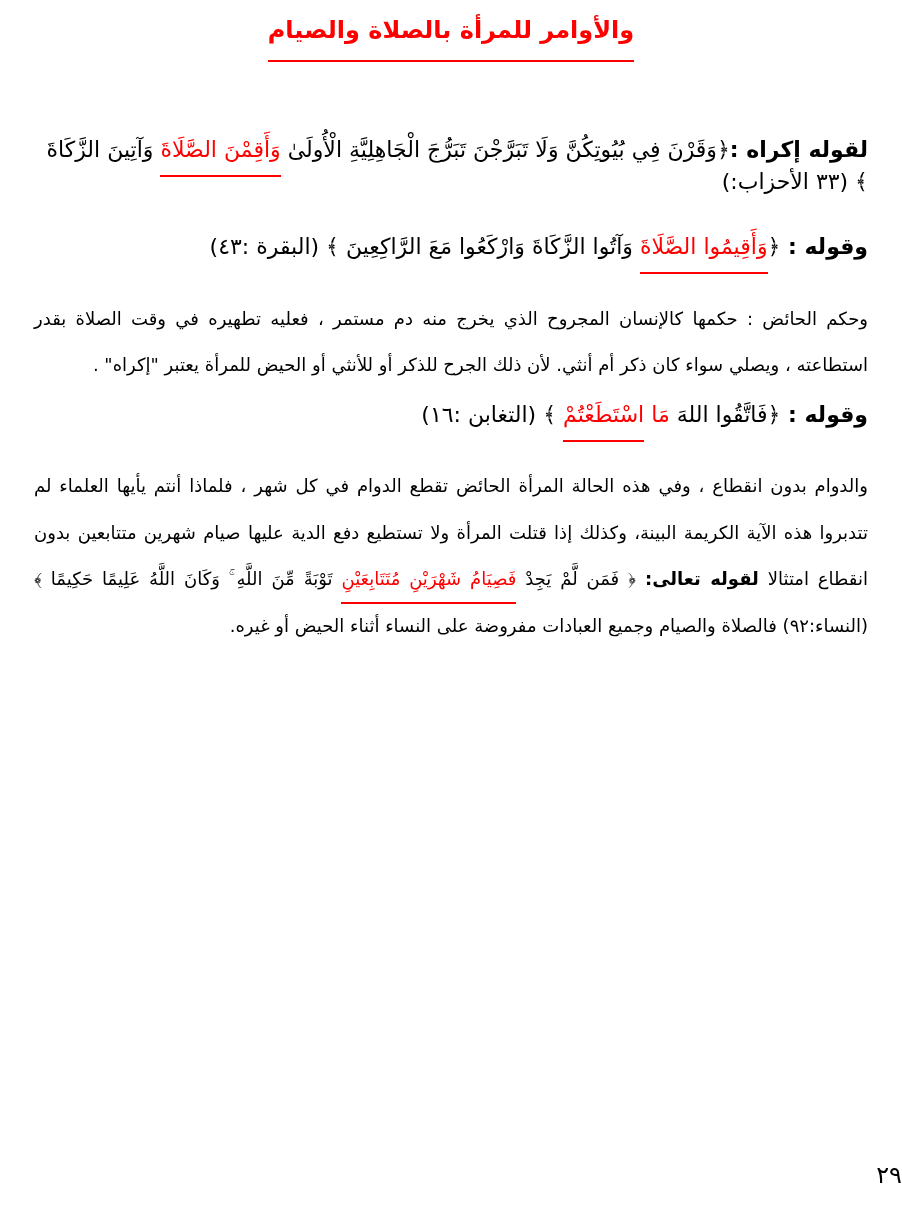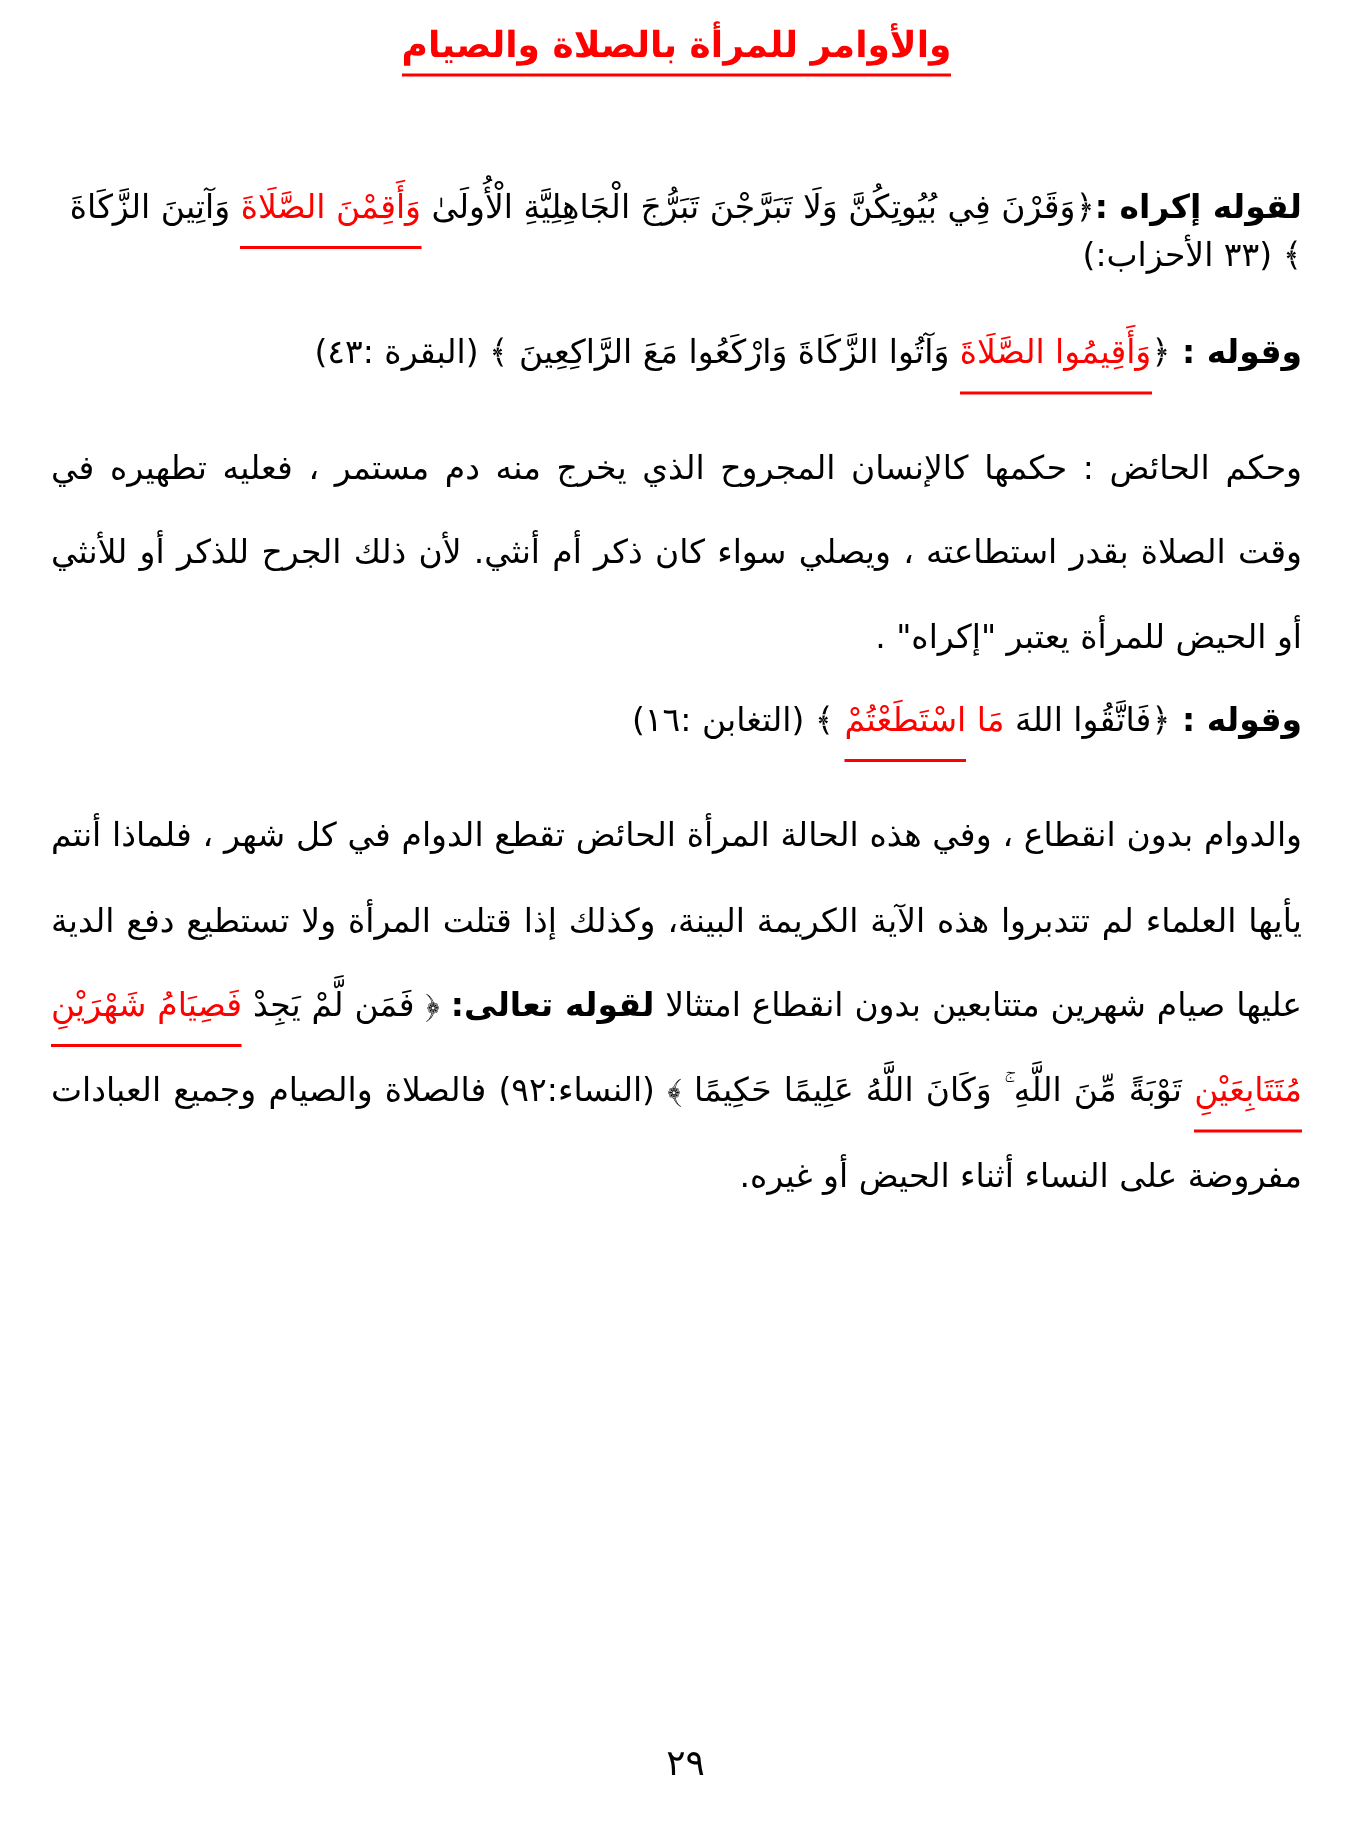--- a/index.html
+++ b/index.html
@@ -11,47 +11,46 @@
   .page{
     position:absolute;inset:0;background:#fff;
     padding:16px 34px 0 34px;box-sizing:border-box;
   }
   header.title-wrap{text-align:center;margin:0 0 72px 0;}
   .doc-title{
     display:inline-block;
     color:var(--red,#fe0000);
     font-size:24px;font-weight:bold;
     border-bottom:2px solid var(--red,#fe0000);
-    padding-bottom:5px;
+    padding-bottom:16px;
     letter-spacing:0;
   }
   #doc{direction:rtl;}
   #doc p{margin:0;}
   .verse{
     text-align:right;
     font-size:22px;
     line-height:1.45;
     margin-bottom:33px !important;
   }
   .para{
     text-align:justify;
     text-align-last:right;
-    font-size:22px;
+    font-size:18px;
     line-height:2.58;
     margin-bottom:10px !important;
   }
   .seg-bold{font-weight:bold;}
   .seg-red{color:var(--red,#fe0000);}
   .seg-underline{
     border-bottom:2px solid var(--red,#fe0000);
     padding-bottom:13px;
   }
   footer.page-footer{
     position:absolute;left:12px;right:0;bottom:26px;
-    text-align:center;
   }
   .page-number{
     font-size:24px;
     color:#000;
   }
 </style>
 </head>
 <body>
 
 <div class="page">

